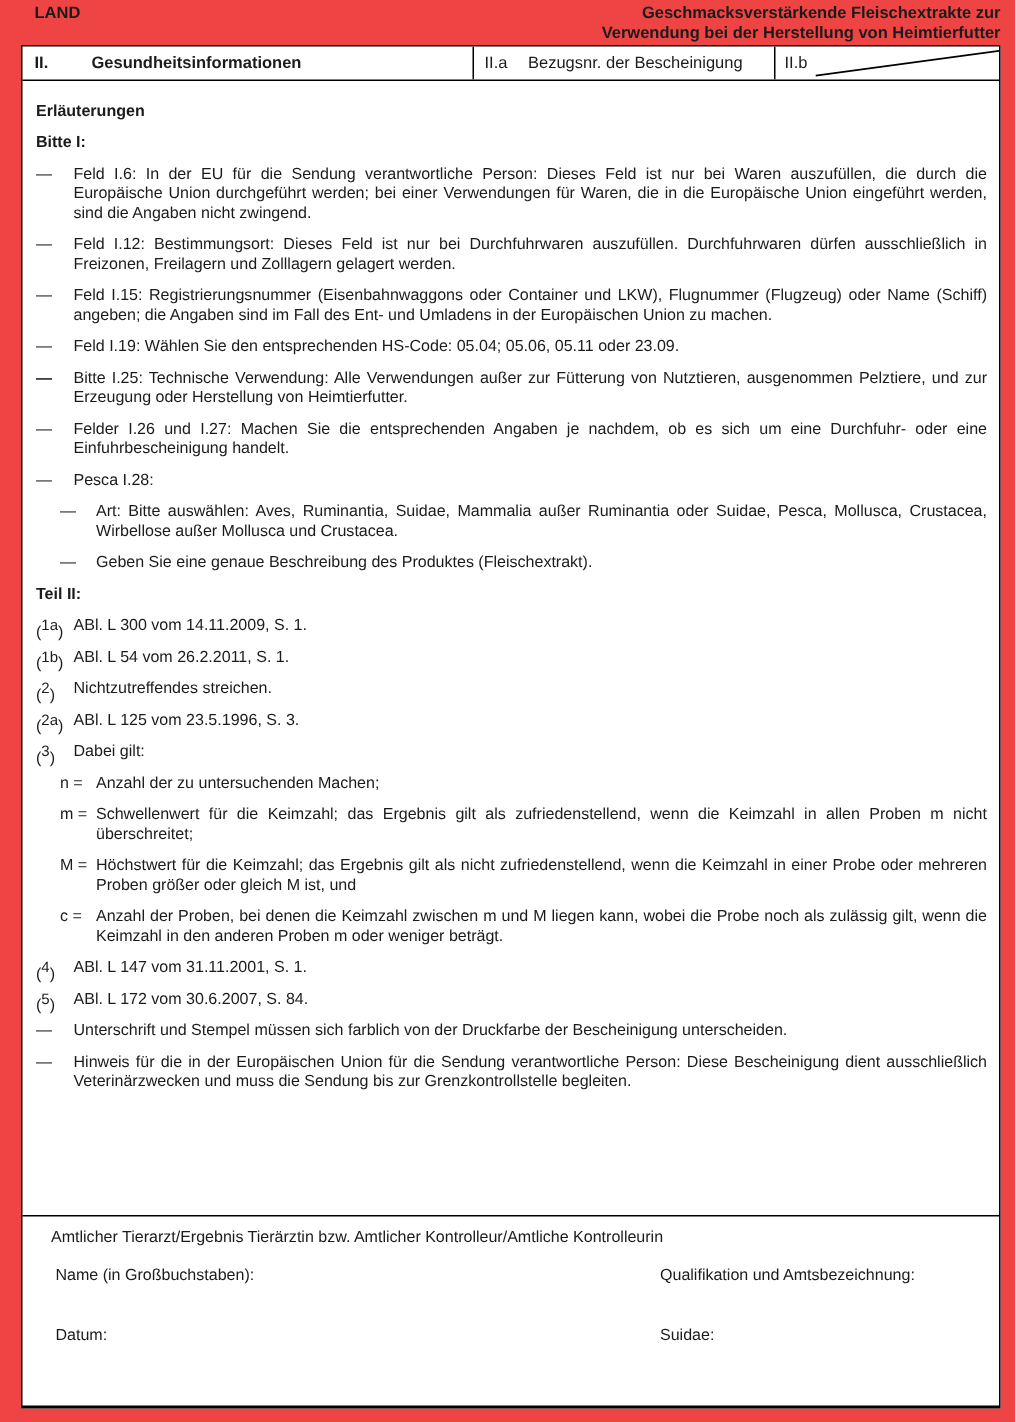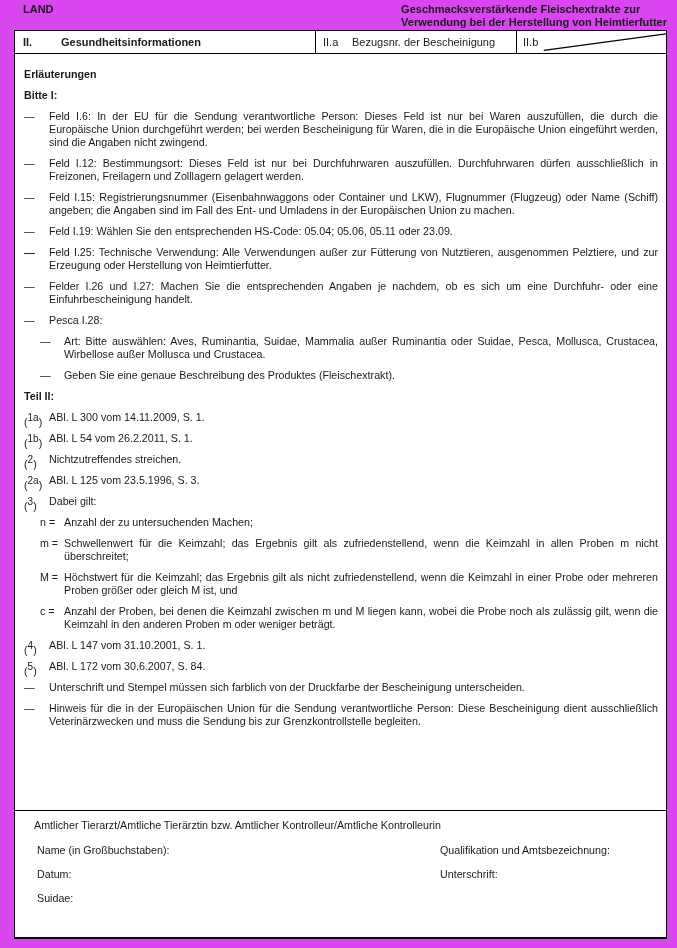--- a/index.html
+++ b/index.html
@@ -1,41 +1,41 @@
 <!DOCTYPE html>
 <html><head>
 <meta charset="utf-8">
 <style>
   * { box-sizing: border-box; margin: 0; padding: 0; }
   html, body { background: #ffffff; }
   .page {
     position: relative;
     width: 677px;
     height: 948px;
-    background: #d946ef;
+    background: #ef4444;
     font-family: "Liberation Sans", "DejaVu Sans", sans-serif;
     font-size: 10.7px;
     color: #1b1b1b;
     overflow: hidden;
   }
   
   .tophead {
     position: absolute;
     left: 14px;
     right: 10px;
     top: 3px;
     display: flex;
     justify-content: space-between;
     align-items: flex-start;
     font-weight: bold;
     font-size: 11px;
     line-height: 12.5px;
   }
   .tophead .land { padding-left: 9px; }
-  .doctitle { }
+  .doctitle { text-align: right; }
   
   .doc-table {
     position: absolute;
     left: 14px;
     top: 30px;
     width: 653px;
     border: 1.5px solid #000;
     border-bottom-width: 2px;
     background: #fff;
   }
@@ -66,21 +66,21 @@
   .n1 { padding-left: 25px; }
   .n2 { margin-left: 16px; padding-left: 24px; }
   .ni .mk { position: absolute; left: 0; top: 0; }
   .ni .mk sup { font-size: 10px; }
   
   .foot-cell { height: 126px; padding: 8px 8px 0 5px; line-height: 13px; }
   .off-title { padding-left: 14px; }
   .off-grid {
     display: grid;
     grid-template-columns: 403px 1fr;
-    row-gap: 11px;
+    row-gap: 27px;
     padding-left: 17px;
     margin-top: 12px;
   }
 </style>
 </head>
 <body>
 
 <div class="page">
 
   <div class="tophead">
@@ -106,52 +106,51 @@
         <span>II.b</span>
         <svg preserveAspectRatio="none" viewBox="0 0 100 100">
           <line x1="18" y1="88" x2="100" y2="13" stroke="#000" stroke-width="1.2" vector-effect="non-scaling-stroke"></line>
         </svg>
       </div>
     </div>
 
     <div class="main-cell">
         <div class="note-h">Erläuterungen</div>
         <div class="note-h">Bitte I:</div>
-        <div class="ni n1"><span class="mk">—</span><span class="tx">Feld I.6: In der EU für die Sendung verantwortliche Person: Dieses Feld ist nur bei Waren auszufüllen, die durch die Europäische Union durchgeführt werden; bei werden Bescheinigung für Waren, die in die Europäische Union eingeführt werden, sind die Angaben nicht zwingend.</span></div>
+        <div class="ni n1"><span class="mk">—</span><span class="tx">Feld I.6: In der EU für die Sendung verantwortliche Person: Dieses Feld ist nur bei Waren auszufüllen, die durch die Europäische Union durchgeführt werden; bei einer Verwendungen für Waren, die in die Europäische Union eingeführt werden, sind die Angaben nicht zwingend.</span></div>
         <div class="ni n1"><span class="mk">—</span><span class="tx">Feld I.12: Bestimmungsort: Dieses Feld ist nur bei Durchfuhrwaren auszufüllen. Durchfuhrwaren dürfen ausschließlich in Freizonen, Freilagern und Zolllagern gelagert werden.</span></div>
         <div class="ni n1"><span class="mk">—</span><span class="tx">Feld I.15: Registrierungsnummer (Eisenbahnwaggons oder Container und LKW), Flugnummer (Flugzeug) oder Name (Schiff) angeben; die Angaben sind im Fall des Ent- und Umladens in der Europäischen Union zu machen.</span></div>
         <div class="ni n1"><span class="mk">—</span><span class="tx">Feld I.19: Wählen Sie den entsprechenden HS-Code: 05.04; 05.06, 05.11 oder 23.09.</span></div>
         <div class="ni n1"><span class="mk">—</span></div>
-        <div class="ni n1"><span class="mk">—</span><span class="tx">Feld I.25: Technische Verwendung: Alle Verwendungen außer zur Fütterung von Nutztieren, ausgenommen Pelztiere, und zur Erzeugung oder Herstellung von Heimtierfutter.</span></div>
+        <div class="ni n1"><span class="mk">—</span><span class="tx">Bitte I.25: Technische Verwendung: Alle Verwendungen außer zur Fütterung von Nutztieren, ausgenommen Pelztiere, und zur Erzeugung oder Herstellung von Heimtierfutter.</span></div>
         <div class="ni n1"><span class="mk">—</span><span class="tx">Felder I.26 und I.27: Machen Sie die entsprechenden Angaben je nachdem, ob es sich um eine Durchfuhr- oder eine Einfuhrbescheinigung handelt.</span></div>
         <div class="ni n1"><span class="mk">—</span><span class="tx">Pesca I.28:</span></div>
         <div class="ni n2"><span class="mk">—</span><span class="tx">Art: Bitte auswählen: Aves, Ruminantia, Suidae, Mammalia außer Ruminantia oder Suidae, Pesca, Mollusca, Crustacea, Wirbellose außer Mollusca und Crustacea.</span></div>
         <div class="ni n2"><span class="mk">—</span><span class="tx">Geben Sie eine genaue Beschreibung des Produktes (Fleischextrakt).</span></div>
         <div class="note-h">Teil II:</div>
         <div class="ni n1"><span class="mk"><span>(</span><sup>1a</sup><span>)</span></span><span class="tx">ABl. L 300 vom 14.11.2009, S. 1.</span></div>
         <div class="ni n1"><span class="mk"><span>(</span><sup>1b</sup><span>)</span></span><span class="tx">ABl. L 54 vom 26.2.2011, S. 1.</span></div>
         <div class="ni n1"><span class="mk"><span>(</span><sup>2</sup><span>)</span></span><span class="tx">Nichtzutreffendes streichen.</span></div>
         <div class="ni n1"><span class="mk"><span>(</span><sup>2a</sup><span>)</span></span><span class="tx">ABl. L 125 vom 23.5.1996, S. 3.</span></div>
         <div class="ni n1"><span class="mk"><span>(</span><sup>3</sup><span>)</span></span><span class="tx">Dabei gilt:</span></div>
         <div class="ni n2"><span class="mk">n =</span><span class="tx">Anzahl der zu untersuchenden Machen;</span></div>
         <div class="ni n2"><span class="mk">m =</span><span class="tx">Schwellenwert für die Keimzahl; das Ergebnis gilt als zufriedenstellend, wenn die Keimzahl in allen Proben m nicht überschreitet;</span></div>
         <div class="ni n2"><span class="mk">M =</span><span class="tx">Höchstwert für die Keimzahl; das Ergebnis gilt als nicht zufriedenstellend, wenn die Keimzahl in einer Probe oder mehreren Proben größer oder gleich M ist, und</span></div>
         <div class="ni n2"><span class="mk">c =</span><span class="tx">Anzahl der Proben, bei denen die Keimzahl zwischen m und M liegen kann, wobei die Probe noch als zulässig gilt, wenn die Keimzahl in den anderen Proben m oder weniger beträgt.</span></div>
-        <div class="ni n1"><span class="mk"><span>(</span><sup>4</sup><span>)</span></span><span class="tx">ABl. L 147 vom 31.10.2001, S. 1.</span></div>
+        <div class="ni n1"><span class="mk"><span>(</span><sup>4</sup><span>)</span></span><span class="tx">ABl. L 147 vom 31.11.2001, S. 1.</span></div>
         <div class="ni n1"><span class="mk"><span>(</span><sup>5</sup><span>)</span></span><span class="tx">ABl. L 172 vom 30.6.2007, S. 84.</span></div>
         <div class="ni n1"><span class="mk">—</span><span class="tx">Unterschrift und Stempel müssen sich farblich von der Druckfarbe der Bescheinigung unterscheiden.</span></div>
         <div class="ni n1"><span class="mk">—</span><span class="tx">Hinweis für die in der Europäischen Union für die Sendung verantwortliche Person: Diese Bescheinigung dient ausschließlich Veterinärzwecken und muss die Sendung bis zur Grenzkontrollstelle begleiten.</span></div>
       </div>
 
     <div class="foot-cell">
-      <div class="off-title">Amtlicher Tierarzt/Amtliche Tierärztin bzw. Amtlicher Kontrolleur/Amtliche Kontrolleurin</div>
+      <div class="off-title">Amtlicher Tierarzt/Ergebnis Tierärztin bzw. Amtlicher Kontrolleur/Amtliche Kontrolleurin</div>
       <div class="off-grid">
         <span>Name (in Großbuchstaben):</span>
         <span>Qualifikation und Amtsbezeichnung:</span>
         <span>Datum:</span>
-        <span>Unterschrift:</span>
         <span>Suidae:</span>
         <span></span>
       </div>
     </div>
 
   </div>
 </div>
 
 </body></html>

